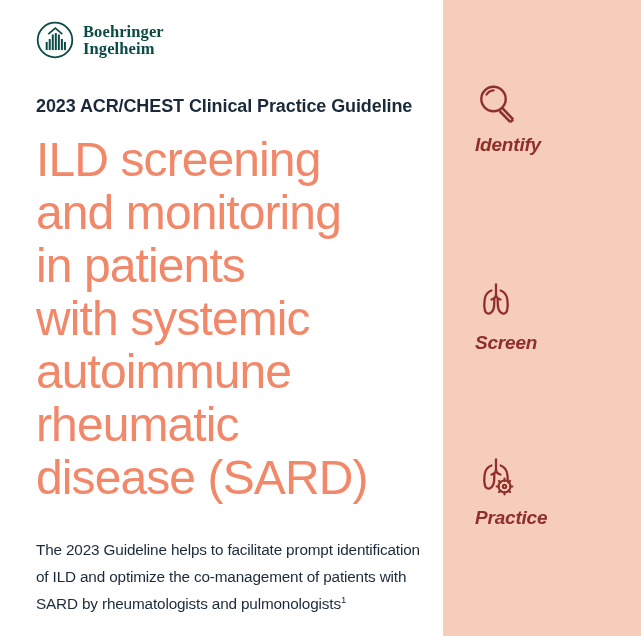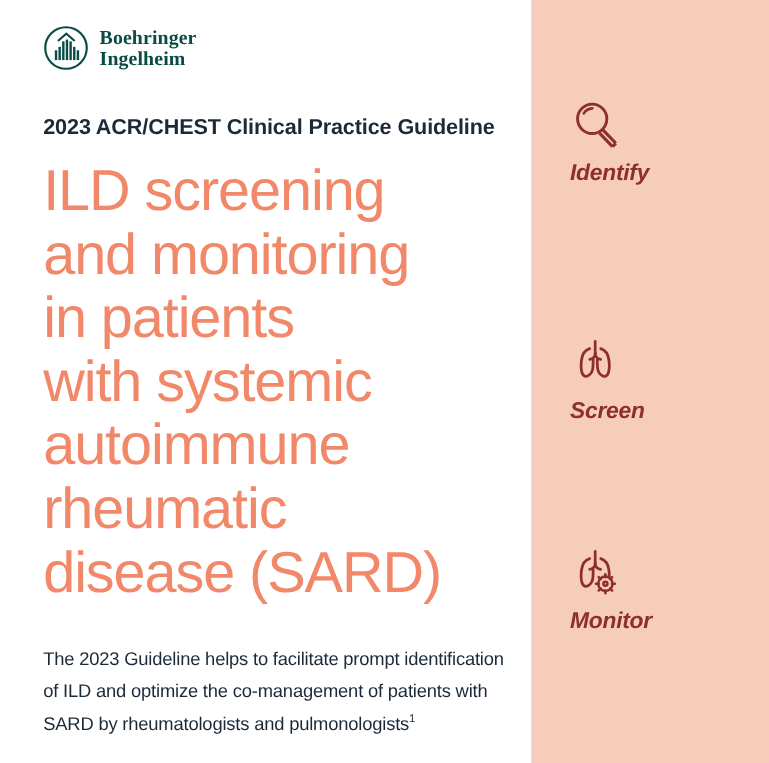--- a/index.html
+++ b/index.html
@@ -223,17 +223,17 @@
             <path d="M29.5 37.0 L29.5 39.4"></path>
             <path d="M21.6 31.5 L24.0 31.5"></path>
             <path d="M35.0 31.5 L37.4 31.5"></path>
             <path d="M23.9 25.9 L25.6 27.6"></path>
             <path d="M33.4 35.4 L35.1 37.1"></path>
             <path d="M35.1 25.9 L33.4 27.6"></path>
             <path d="M25.6 35.4 L23.9 37.1"></path>
           </g>
         </svg>
       </span>
-      <div class="step-title">Monitor</div>
+      <div class="step-title">Practice</div>
     </div>
 
   </div>
 </div>
 
 </body></html>

